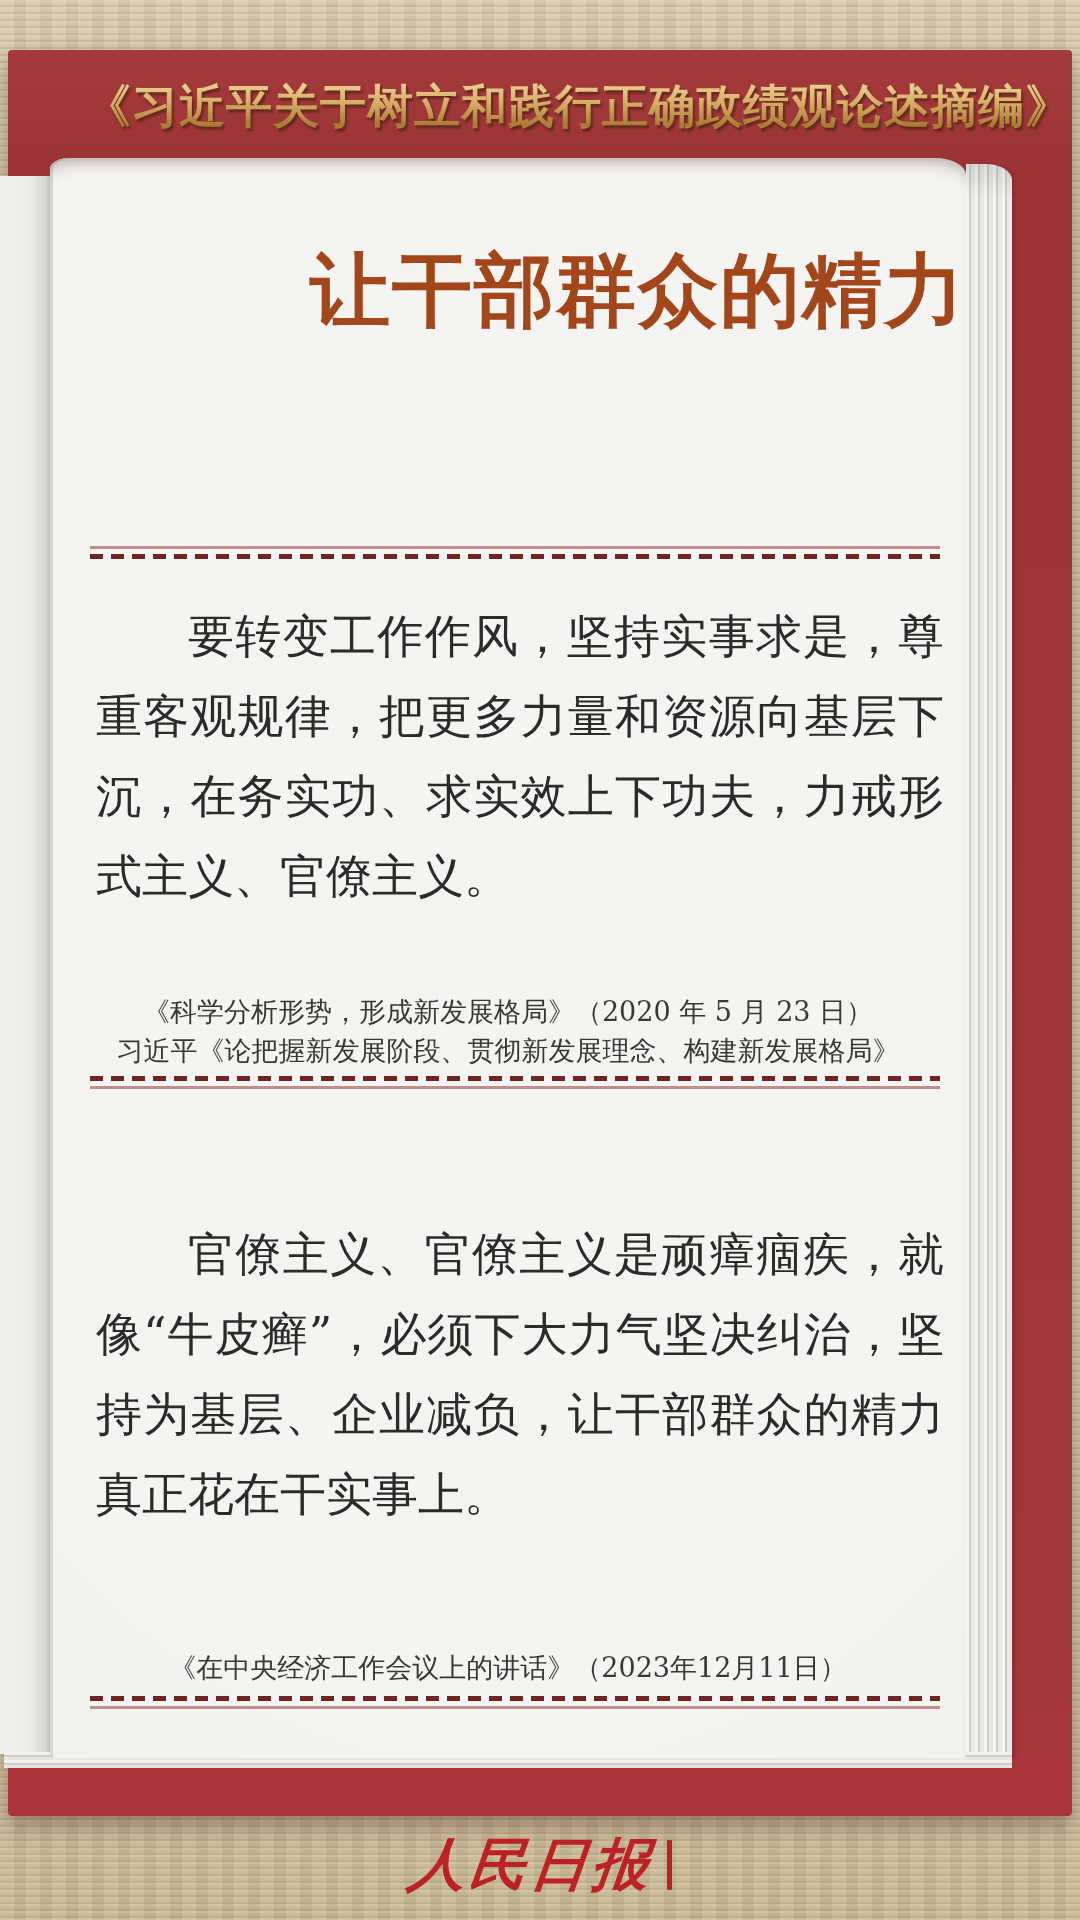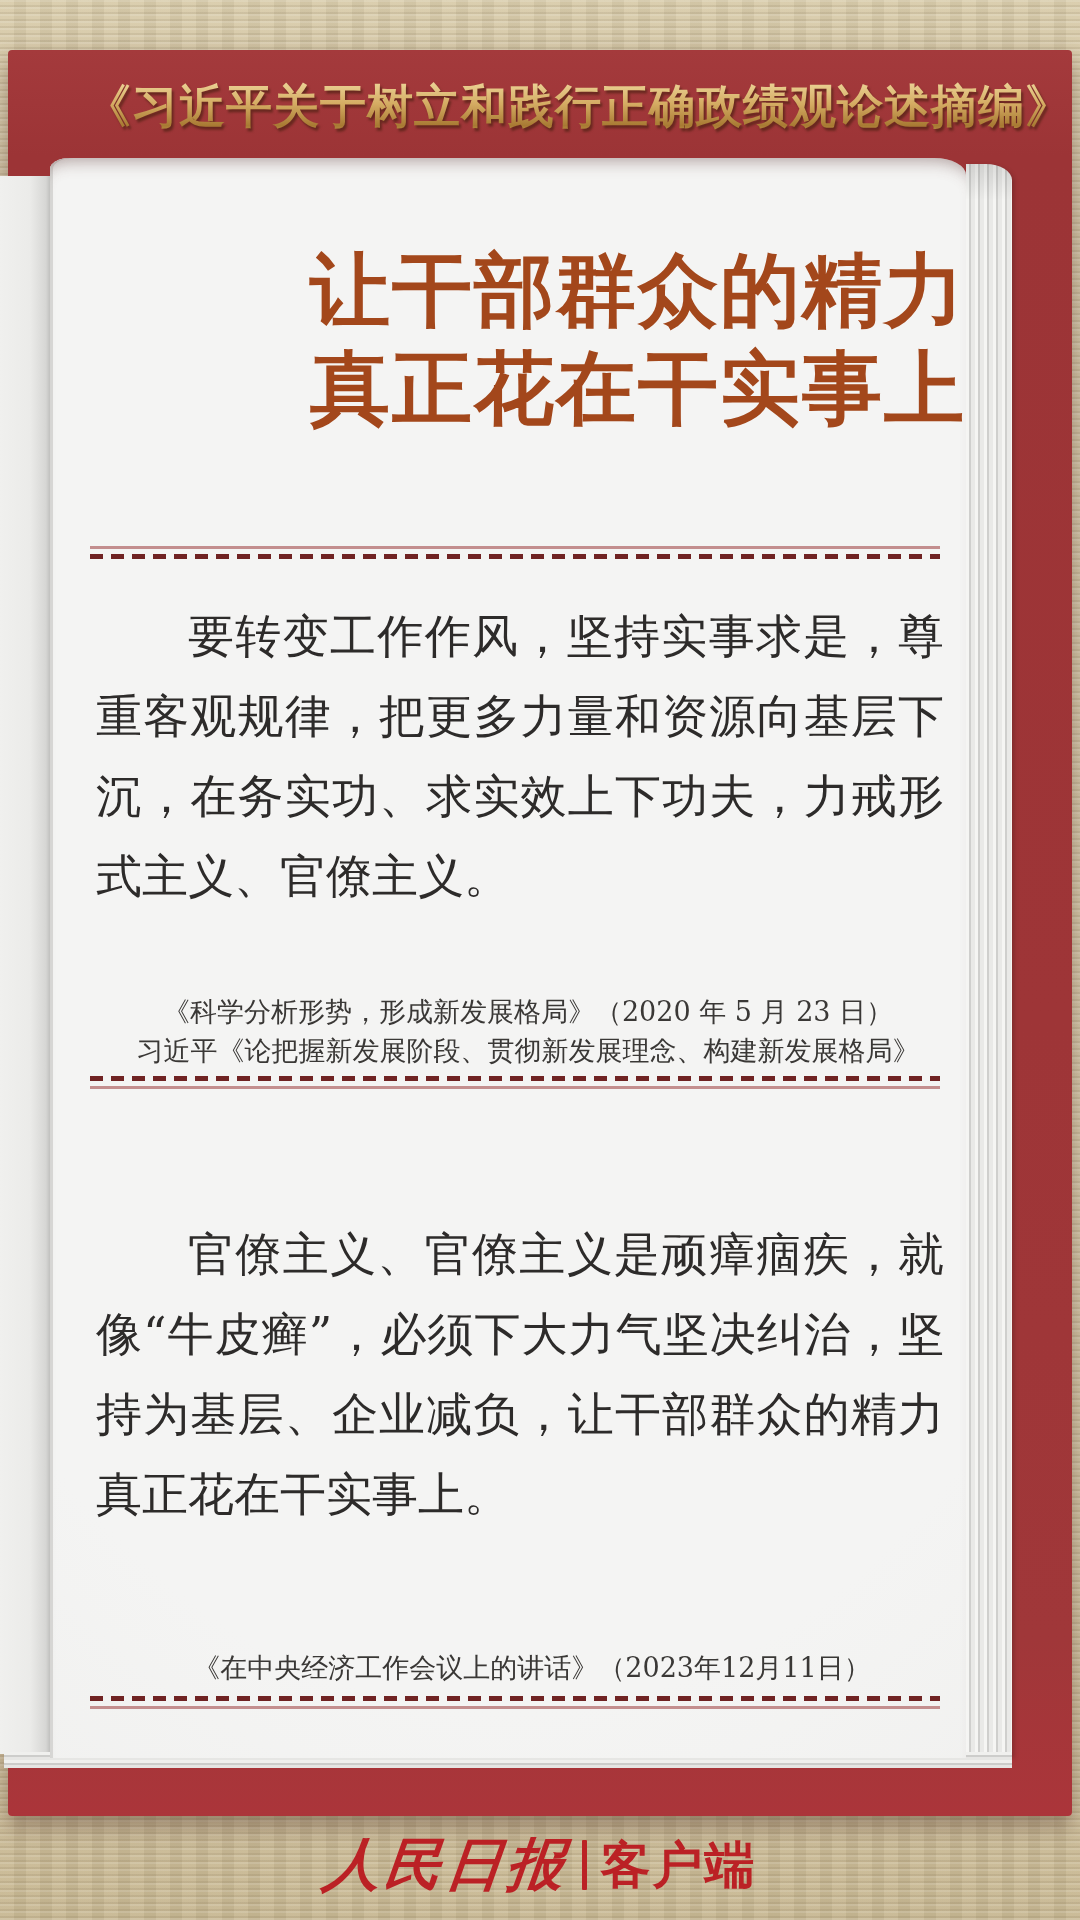--- a/index.html
+++ b/index.html
@@ -88,22 +88,22 @@
     font-family:"DejaVu Serif","Liberation Serif",serif;
   }
   .q1{top:430px;}
   .q2{top:1048px;}
 
   .citation{
     position:absolute;left:0;width:100%;text-align:center;
     font-size:27px;line-height:1.46;color:#3a3836;
     font-family:"DejaVu Serif","Liberation Serif",serif;
   }
-  .c1{top:834px;padding-left:20px;}
-  .c2{top:1490px;padding-left:24px;}
+  .c1{top:834px;}
+  .c2{top:1490px;}
 
   
   .footer{
     position:absolute;left:0;top:1822px;width:1080px;height:86px;
     display:flex;align-items:center;justify-content:center;gap:14px;
   }
   .masthead{
     font-family:"DejaVu Serif","Liberation Serif",serif;
     font-style:italic;font-weight:bold;font-size:57px;letter-spacing:4px;
     color:#bb2125;transform:skewX(-6deg);
@@ -125,21 +125,20 @@
   </div>
 
   <div class="page-left"></div>
   <div class="stack-right"></div>
   <div class="stack-bottom"></div>
 
   <div class="page">
 
     <div class="page-title">
       <div>让干部群众的精力</div>
-      <div>真正花在干实事上</div>
     </div>
 
     <div class="divider d1">
       <div class="line-solid"></div>
       <div class="line-dashed"></div>
     </div>
 
     <p class="quote q1">要转变工作作风，坚持实事求是，尊重客观规律，把更多力量和资源向基层下沉，在务实功、求实效上下功夫，力戒形式主义、官僚主义。</p>
 
     <div class="citation c1">
@@ -161,15 +160,14 @@
     <div class="divider d3 flip">
       <div class="line-solid"></div>
       <div class="line-dashed"></div>
     </div>
 
   </div>
 
   <div class="footer">
     <span class="masthead">人民日报</span>
     <span class="logo-bar"></span>
-    <span class="client">客户端</span>
   </div>
 </div>
 
 </body></html>

